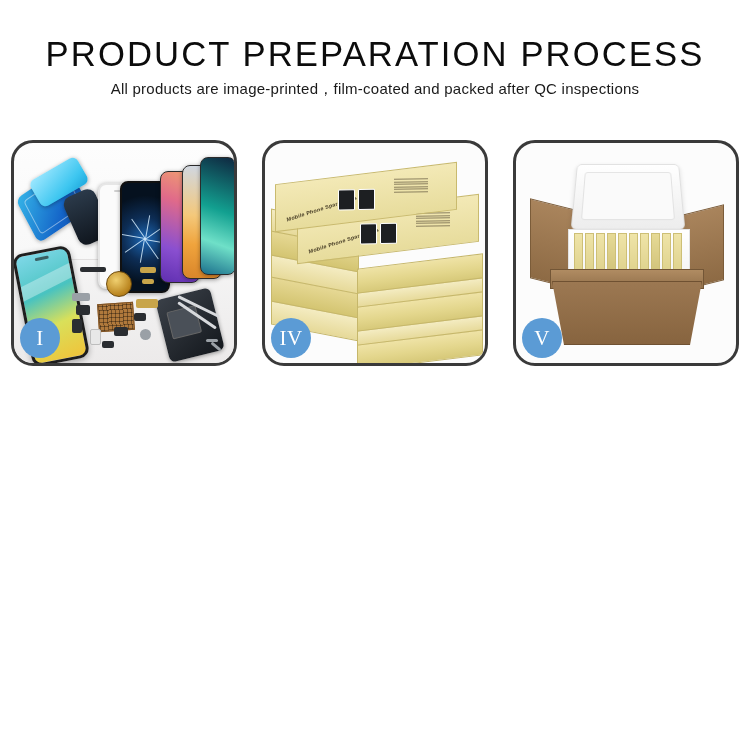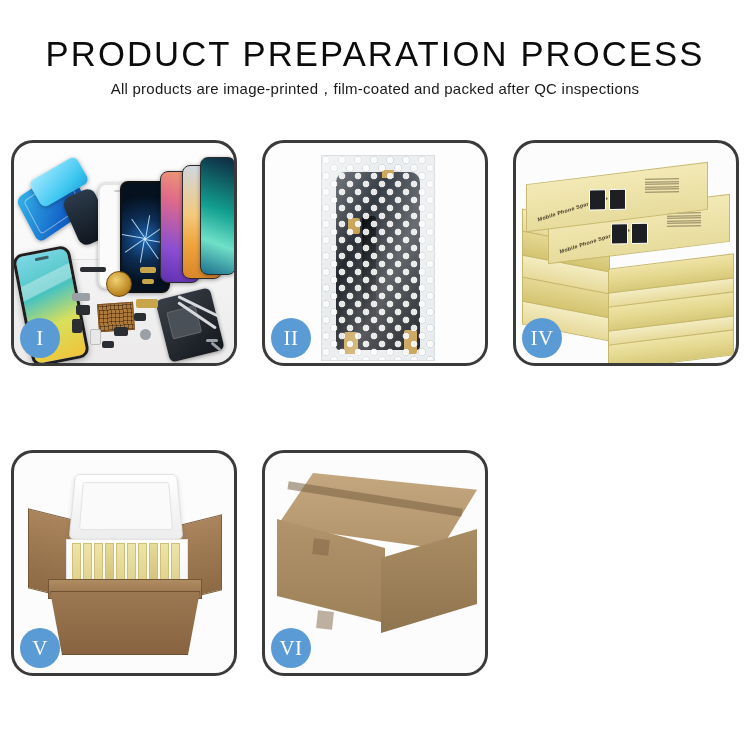--- a/index.html
+++ b/index.html
@@ -473,34 +473,20 @@
 
         <div class="tweez">
           <i style="left:2px;top:10px;transform:rotate(26deg)"></i>
           <i style="left:2px;top:16px;transform:rotate(34deg)"></i>
         </div>
 
         <div class="badge">I</div>
       </div>
     </div>
 
-    <div class="panel p2">
-      <div class="panel-inner">
-        <div class="wrap">
-          <div class="item"></div>
-          <div class="flexA"></div>
-          <div class="flexB"></div>
-          <div class="flexC"></div>
-          <div class="tab"></div>
-          <div class="bubbles"></div>
-          <div class="sheen"></div>
-        </div>
-        <div class="badge">II</div>
-      </div>
-    </div>
 
 
     <div class="panel p4">
       <div class="panel-inner">
         <div class="stack">
 
           <div class="ybox edge" style="left:0;top:52px;width:86px;height:22px;transform:skewY(11deg);"></div>
           <div class="ybox side" style="left:0;top:74px;width:86px;height:24px;transform:skewY(11deg);"></div>
           <div class="ybox edge" style="left:0;top:98px;width:86px;height:22px;transform:skewY(11deg);"></div>
           <div class="ybox side" style="left:0;top:120px;width:86px;height:24px;transform:skewY(11deg);"></div>
@@ -566,26 +552,15 @@
             <i class="dark"></i>
             <i></i>
             <i></i>
         </div>
         <div class="carton-top"></div>
         <div class="carton-front"></div>
         <div class="badge">V</div>
       </div>
     </div>
 
-    <div class="panel p6">
-      <div class="panel-inner">
-        <div class="top"></div>
-        <div class="seam"></div>
-        <div class="left"></div>
-        <div class="right"></div>
-        <div class="tape t1"></div>
-        <div class="tape t2"></div>
-        <div class="badge">VI</div>
-      </div>
-    </div>
 
   </div>
 </div>
 
 </body></html>

